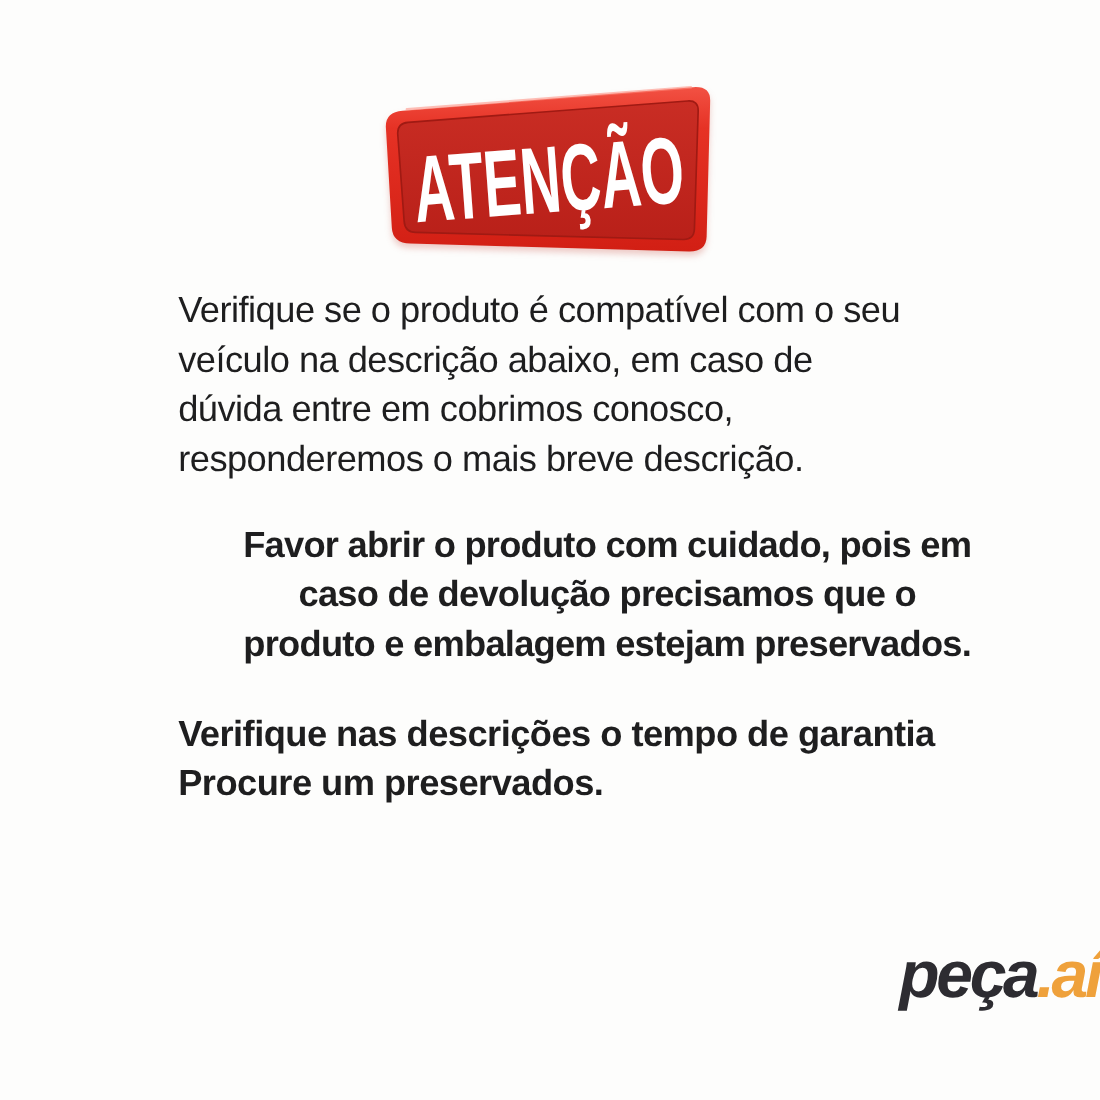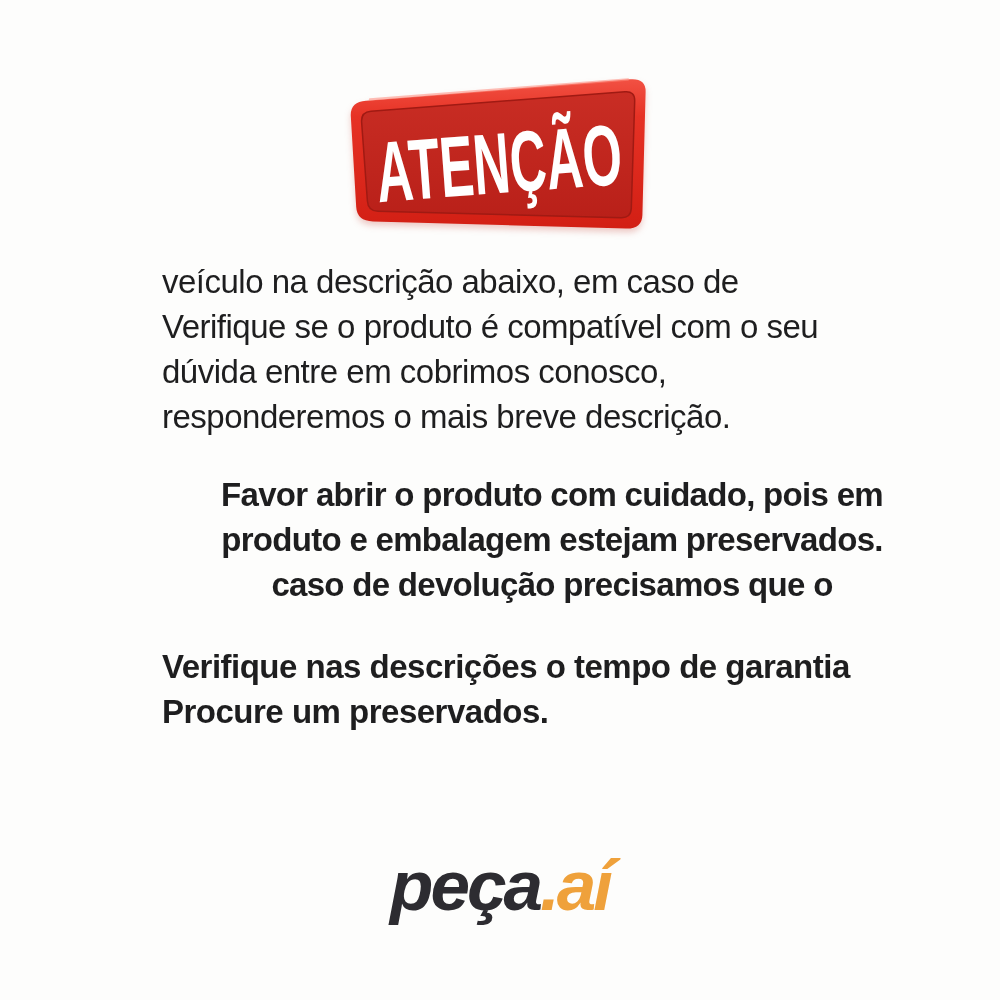--- a/index.html
+++ b/index.html
@@ -43,22 +43,22 @@
   .para-1 { top: 259px; }
   .para-2 { top: 472px; font-weight: bold; letter-spacing: -0.7px; text-align: center; }
   .para-3 { top: 644px; font-weight: bold; }
 
   
   .logo {
     position: absolute;
     left: 0;
     top: 832px;
     width: 100%;
-    text-align: center;
-    font-size: 71px;
+    text-align: right;
+    font-size: 60px;
     line-height: 108px;
     font-weight: bold;
     font-style: italic;
     letter-spacing: -3px;
     white-space: nowrap;
   }
 </style>
 </head>
 <body>
 
@@ -76,30 +76,30 @@
         <stop offset="1" stop-color="#b92019"></stop>
       </linearGradient>
     </defs>
     <path fill="url(#gradBorder)" d="M 36 40.7 L 300 19.3 Q 316 18 315.6 32 L 312.4 155 Q 312 169 296 168.6 L 43 161.4 Q 27 161 26.2 147 L 20.8 56 Q 20 42 36 40.7 Z"></path>
     <path fill="none" stroke="#ff8d7e" stroke-width="2.5" stroke-linecap="round" opacity="0.55" d="M 40 39.5 L 298 19.5"></path>
     <path fill="url(#gradFill)" stroke-width="1.5" opacity="1" d="M 41 51.2 L 295 31.8 Q 305 31 304.7 41 L 301.3 148 Q 301 158 291 157.7 L 48 151.3 Q 38 151 37.4 141 L 31.6 62 Q 31 52 41 51.2 Z" stroke="#a01a13"></path>
     <text class="badge-label" x="169" y="133" text-anchor="middle" font-size="86" textLength="246" lengthAdjust="spacingAndGlyphs" transform="rotate(-4.3 169 104)" fill="#ffffff">ATENÇÃO</text>
   </svg>
 
   <div class="para para-1">
+    <div class="line">Verifique se o produto é compatível com o seu</div>
     <div class="line">veículo na descrição abaixo, em caso de</div>
-    <div class="line">Verifique se o produto é compatível com o seu</div>
     <div class="line">dúvida entre em cobrimos conosco,</div>
     <div class="line">responderemos o mais breve descrição.</div>
   </div>
 
   <div class="para para-2">
     <div class="line">Favor abrir o produto com cuidado, pois em</div>
+    <div class="line">caso de devolução precisamos que o</div>
     <div class="line">produto e embalagem estejam preservados.</div>
-    <div class="line">caso de devolução precisamos que o</div>
   </div>
 
   <div class="para para-3">
     <div class="line">Verifique nas descrições o tempo de garantia</div>
     <div class="line">Procure um preservados.</div>
   </div>
 
   <div class="logo">
     <span style="color: rgb(45, 44, 49);">peça</span><span style="color: rgb(239, 161, 59);">.aí</span>
   </div>

